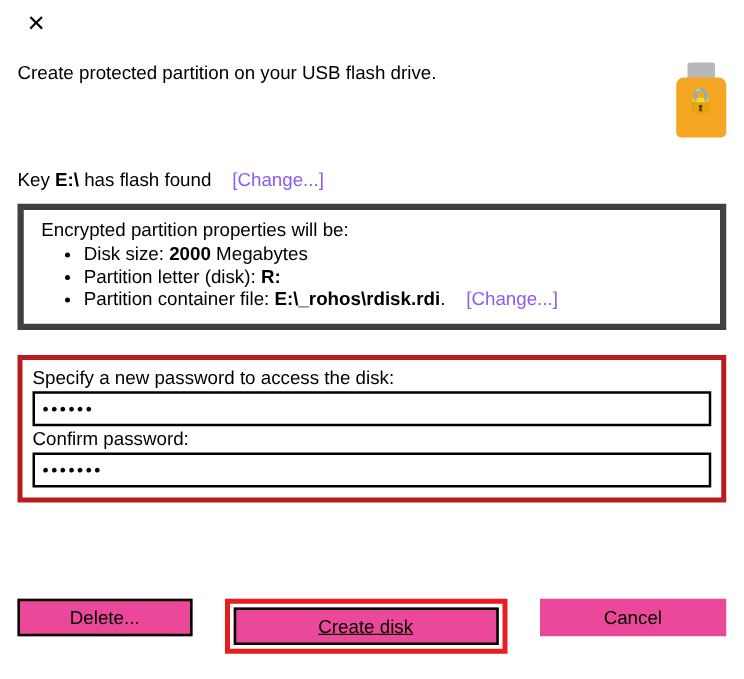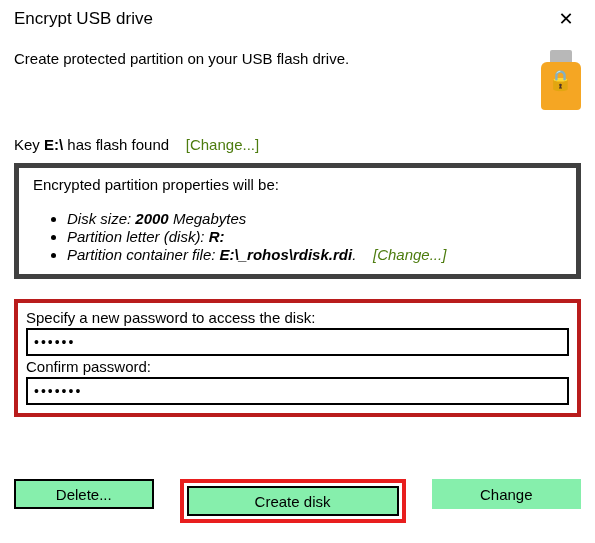--- a/index.html
+++ b/index.html
@@ -82,34 +82,33 @@
       color: #333;
     }
     .key-row {
       font-size: 15px;
       margin-bottom: 10px;
     }
     .key-bold {
       font-weight: bold;
     }
     .link {
-      color: #4d7c0f;
+      color: #8b5cf6;
       cursor: pointer;
     }
     .fieldset {
       border: 5px solid #404040;
       padding: 8px 14px 10px 14px;
       font-size: 15px;
       margin-bottom: 20px;
     }
     .bullets {
       list-style: disc;
       padding-left: 34px;
-      margin-top: 17px;
-      font-style: italic;
+      margin-top: 2px;
     }
     .bullets li {
       margin: 1px 0;
     }
     .red-box {
       border: 4px solid #b91c1c;
       padding: 4px 8px 8px 8px;
       margin-bottom: 14px;
     }
     .field-label {
@@ -144,43 +143,42 @@
     }
     .btn-row {
       display: flex;
       gap: 26px;
       margin-top: auto;
       padding-bottom: 6px;
     }
     .btn {
       height: 30px;
       border: 2px solid #000;
-      background: #86efac;
+      background: #ec4899;
       font-size: 15px;
       font-family: inherit;
       cursor: pointer;
       display: flex;
       align-items: center;
       justify-content: center;
     }
     .btn-delete { width: 140px; }
-    .btn-create { width: 212px; }
+    .btn-create { width: 212px; text-decoration: underline; }
     .btn-cancel { border: none; width: 150px; }
     .red-wrap {
       border: 4px solid #e81e1e;
       padding: 3px;
     }
   </style>
 </head>
 <body>
 
 <div class="dialog">
 
   <div class="titlebar">
-    <div class="title">Encrypt USB drive</div>
     <div class="close-x">✕</div>
   </div>
 
   <div class="intro-row">
     <div class="intro-text">Create protected partition on your USB flash drive.</div>
     <div class="usb-icon">
       <div class="usb-tip"></div>
       <div class="usb-body"></div>
       <div class="usb-lock">🔒</div>
     </div>
@@ -213,16 +211,16 @@
     <div class="field-label">Confirm password:</div>
     <input class="pw" type="text" value="•••••••" style="">
   </div>
 
 
   <div class="btn-row">
     <button class="btn btn-delete">Delete...</button>
     <div class="red-wrap">
       <button class="btn btn-create">Create disk</button>
     </div>
-    <button class="btn btn-cancel">Change</button>
+    <button class="btn btn-cancel">Cancel</button>
   </div>
 
 </div>
 
 </body></html>

